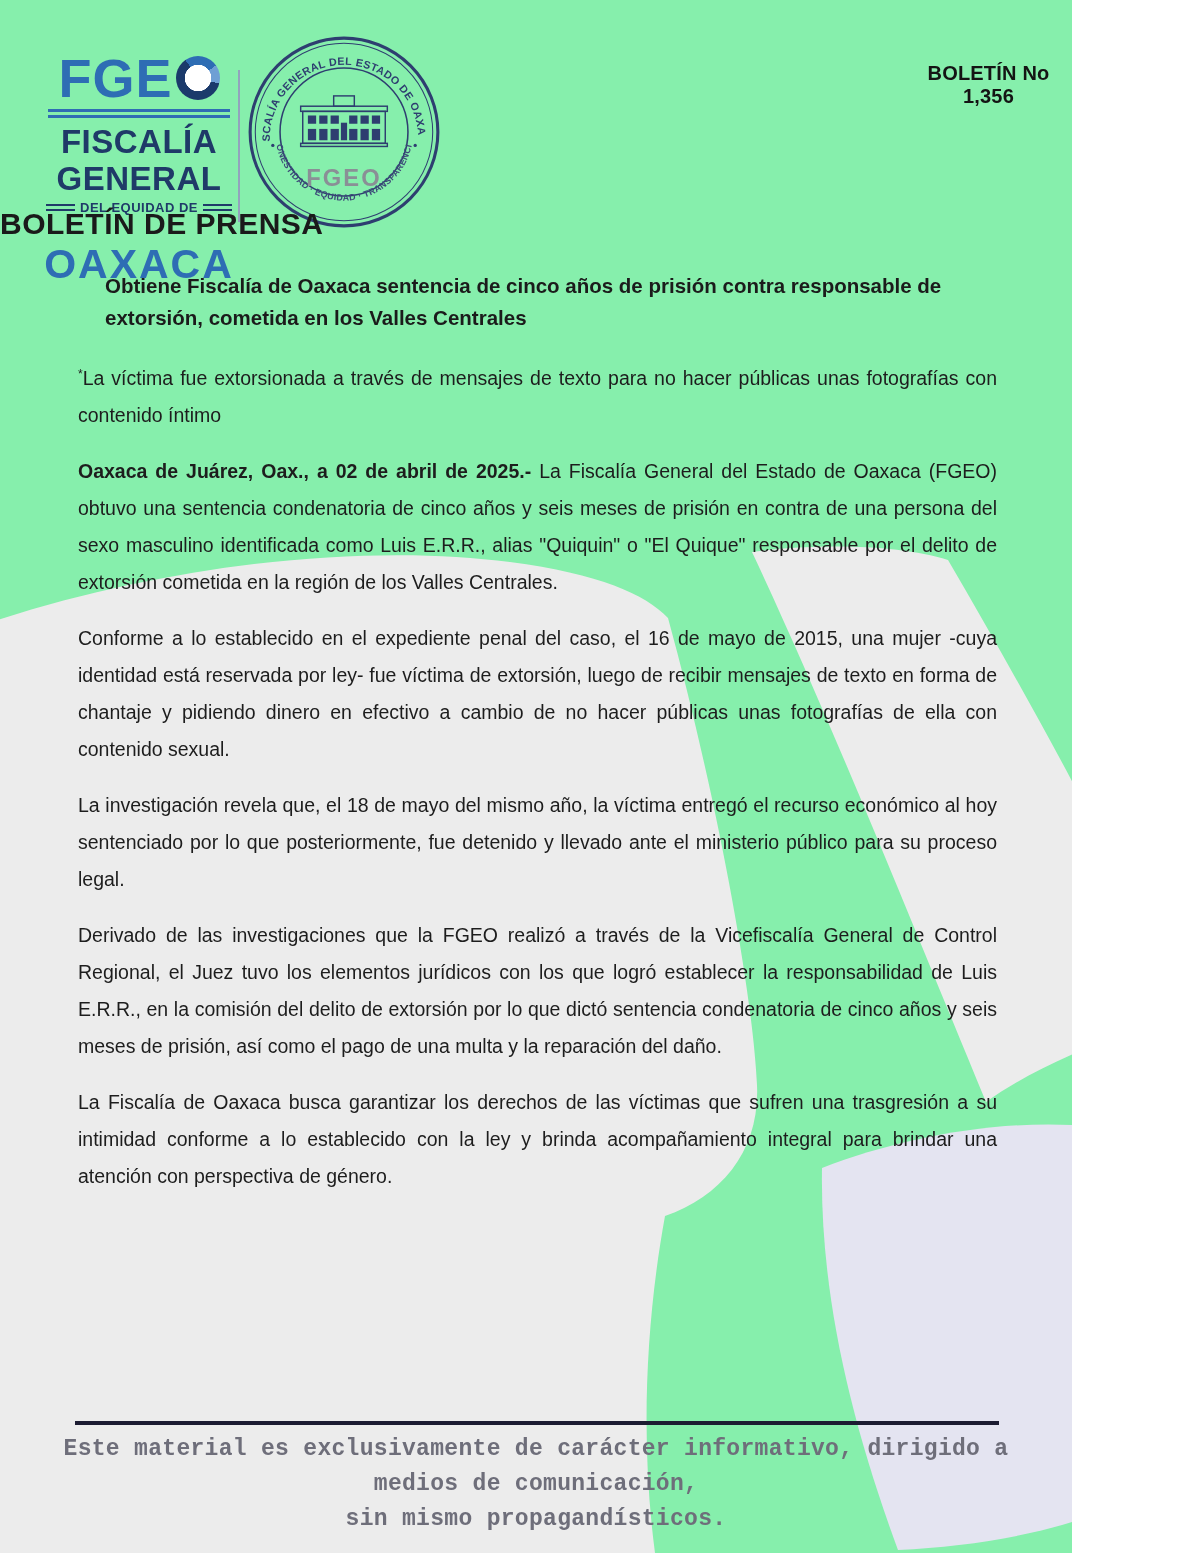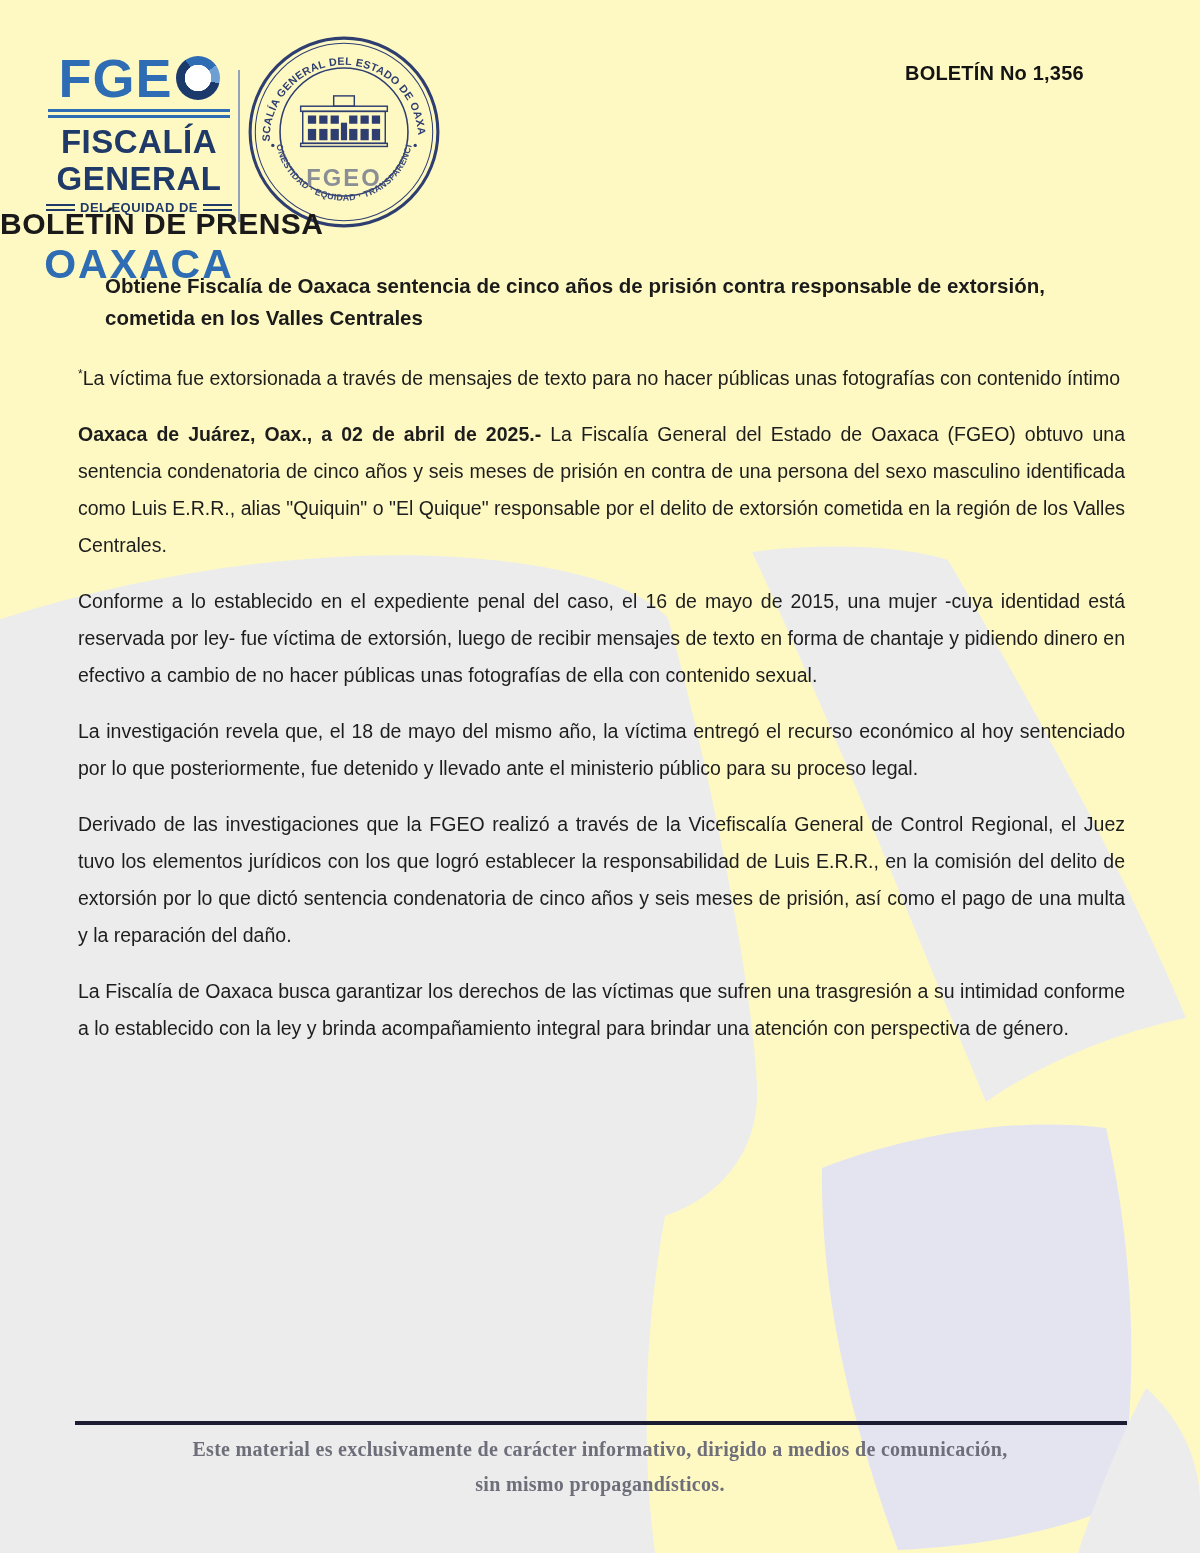--- a/index.html
+++ b/index.html
@@ -1,21 +1,21 @@
 <!DOCTYPE html>
 <html><head>
 <meta charset="utf-8">
 <style>
   * { margin: 0; padding: 0; box-sizing: border-box; }
   html, body { background: #ffffff; }
   .page {
     position: relative;
-    width: 1200px;
+    width: 1072px;
     height: 1553px;
-    background: #fef9c3;
+    background: #86efac;
     overflow: hidden;
     font-family: "Liberation Sans", sans-serif;
     color: #1d1d1d;
   }
   .watermark { position: absolute; left: 0; top: 0; z-index: 0; }
   .content { position: relative; z-index: 1; width: 100%; height: 100%; }
 
   
   .logo {
     position: absolute; left: 44px; top: 50px; width: 190px;
@@ -85,22 +85,22 @@
   .para strong { font-weight: bold; margin-top: 41px; }
 
   
   .footer-rule {
     position: absolute; left: 75px; right: 73px; top: 1421px; height: 4px;
     background: #1c1c32;
   }
   .footer-text {
     position: absolute; top: 1432px; left: 60px; right: 60px;
     text-align: center;
-    font-family: Liberation Serif, serif;
-    font-size: 20px; font-weight: bold; color: #6e6e7a;
+    font-family: Liberation Mono, monospace;
+    font-size: 23px; font-weight: bold; color: #6e6e7a;
     line-height: 35px; letter-spacing: 0.3px;
   }
 </style>
 </head>
 <body>
 
 <div class="page">
 
   <svg class="watermark" width="1200" height="1553" viewBox="0 0 1200 1553" aria-hidden="true">
     <path fill="#ececec" d="M -60,640 C 140,565 360,542 510,562 C 600,574 645,594 668,618

